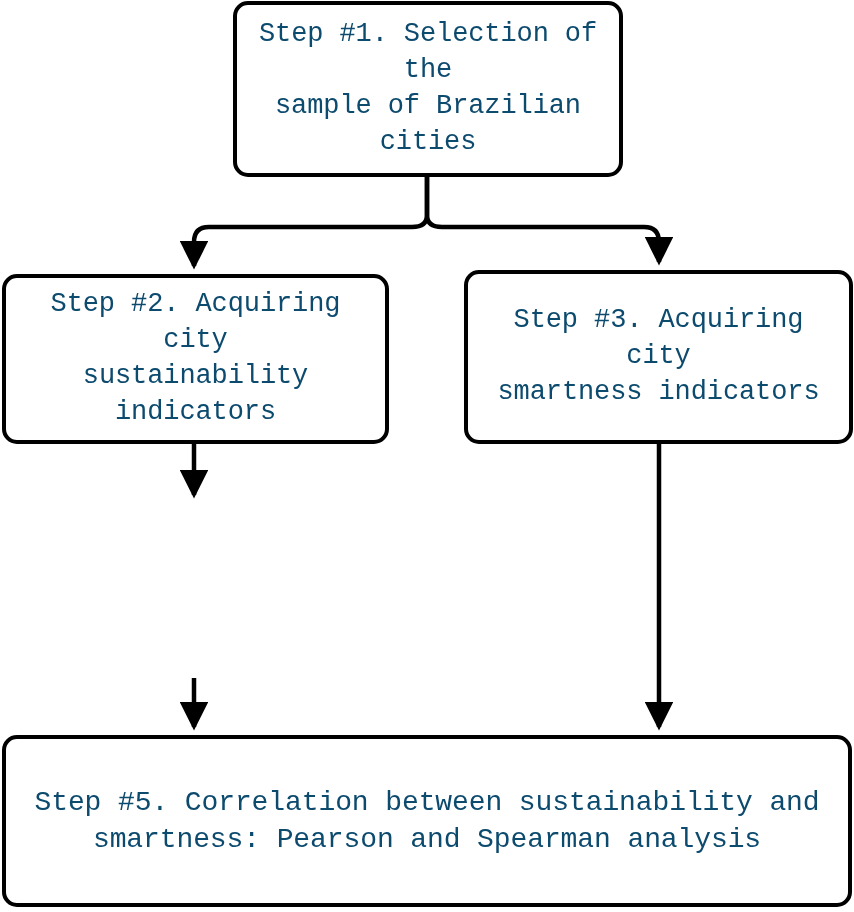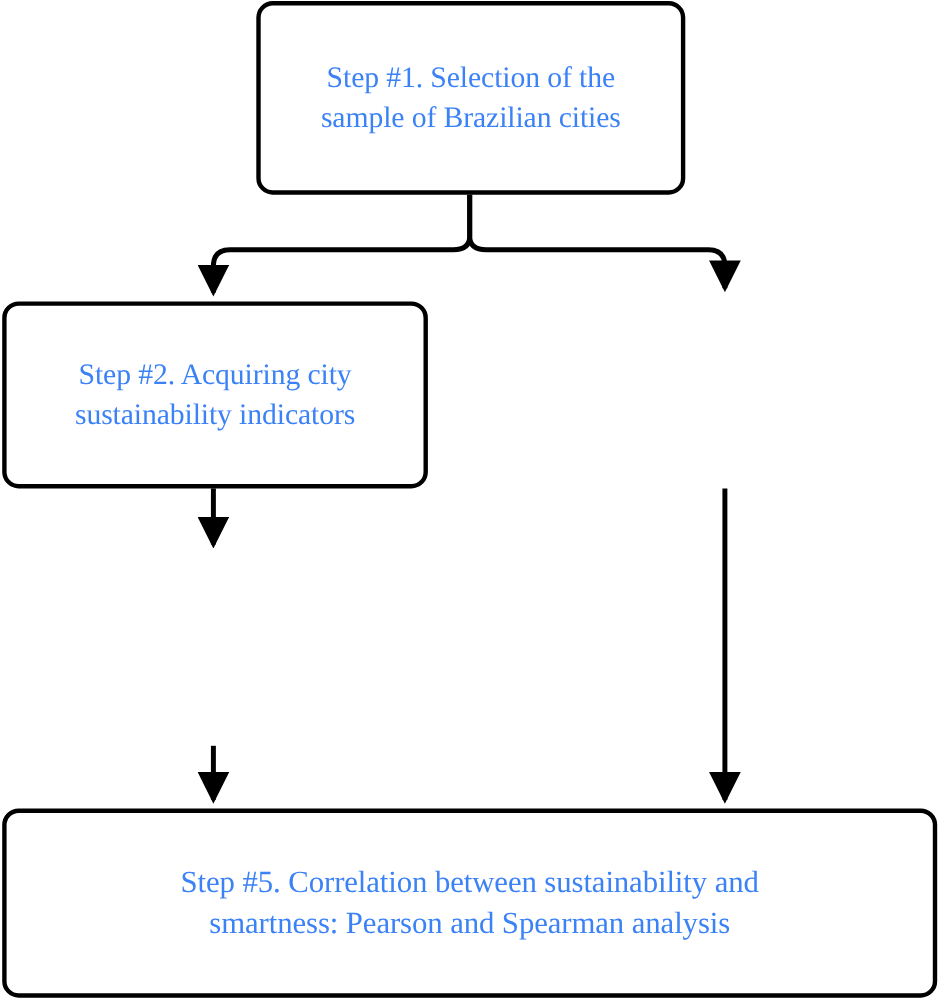--- a/index.html
+++ b/index.html
@@ -29,22 +29,22 @@
     background: #ffffff;
     border: 4px solid #000000;
     border-radius: 15px;
     display: flex;
     align-items: center;
     justify-content: center;
     text-align: center;
     z-index: 2;
   }
   .node-label {
-    color: #3b82f6;
-    font-family: Liberation Serif, serif;
+    color: #0c4a6e;
+    font-family: Liberation Mono, monospace;
     font-size: 27px;
     line-height: 1.33;
     letter-spacing: -0.1px;
     white-space: pre-line;
     padding: 0 10px;
   }
   #node-step1 { left: 233px; top: 1px;   width: 390px; height: 176px; }
   #node-step2 { left: 2px;   top: 274px; width: 387px; height: 170px; }
   #node-step3 { left: 464px; top: 270px; width: 389px; height: 174px; }
   #node-step4 { left: 2px;   top: 503px; width: 387px; height: 175px; }
@@ -77,20 +77,24 @@
   <div class="node" id="node-step1">
     <span class="node-label">Step #1. Selection of the
 sample of Brazilian cities</span>
   </div>
 
   <div class="node" id="node-step2">
     <span class="node-label">Step #2. Acquiring city
 sustainability indicators</span>
   </div>
 
+  <div class="node" id="node-step3">
+    <span class="node-label">Step #3. Acquiring city
+smartness indicators</span>
+  </div>
 
 
   <div class="node" id="node-step5">
     <span class="node-label">Step #5. Correlation between sustainability and
 smartness: Pearson and Spearman analysis</span>
   </div>
 
 </div>
 
 </body></html>

